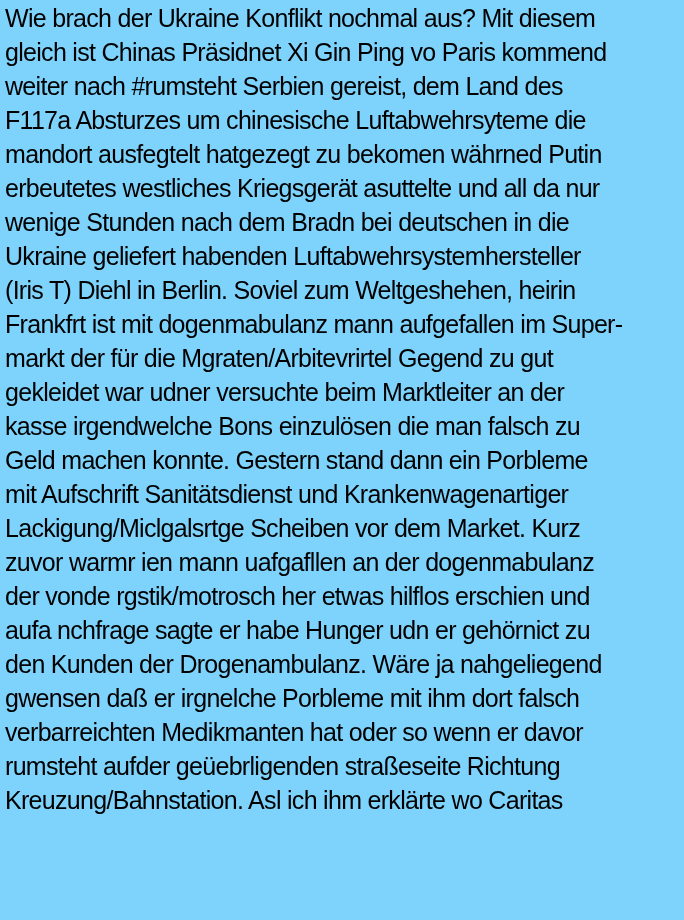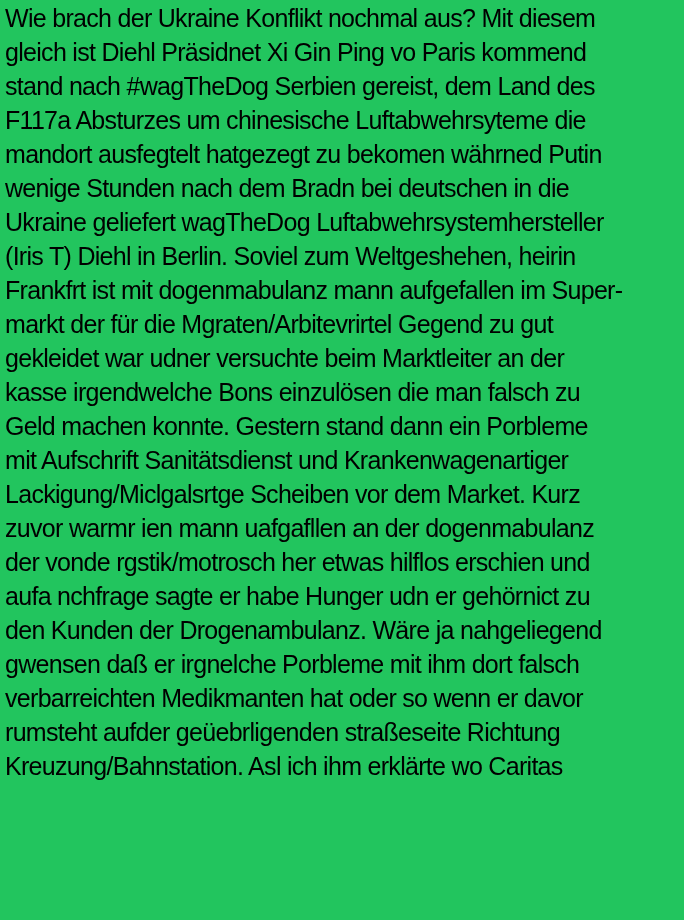--- a/index.html
+++ b/index.html
@@ -15,38 +15,39 @@
   .text-document {
     box-sizing: border-box;
     width: 684px;
     height: 920px;
     padding: 1px 12px 0 5px;
     font-family: "Liberation Sans", sans-serif;
     font-size: 25px;
     line-height: 34px;
     letter-spacing: -0.7px;
     color: #000000;
-    background: #22c55e;
+    background: #7dd3fc;
   }
   .text-line {
     white-space: nowrap;
     height: 34px;
   }
 </style>
 </head>
 <body>
 
 <div class="text-document">
   <div class="text-line">Wie brach der Ukraine Konflikt nochmal aus? Mit diesem</div>
-  <div class="text-line">gleich ist Diehl Präsidnet Xi Gin Ping vo Paris kommend</div>
-  <div class="text-line">stand nach #wagTheDog Serbien gereist, dem Land des</div>
+  <div class="text-line">gleich ist Chinas Präsidnet Xi Gin Ping vo Paris kommend</div>
+  <div class="text-line">weiter nach #rumsteht Serbien gereist, dem Land des</div>
   <div class="text-line">F117a Absturzes um chinesische Luftabwehrsyteme die</div>
   <div class="text-line">mandort ausfegtelt hatgezegt zu bekomen währned Putin</div>
+  <div class="text-line">erbeutetes westliches Kriegsgerät asuttelte und all da nur</div>
   <div class="text-line">wenige Stunden nach dem Bradn bei deutschen in die</div>
-  <div class="text-line">Ukraine geliefert wagTheDog Luftabwehrsystemhersteller</div>
+  <div class="text-line">Ukraine geliefert habenden Luftabwehrsystemhersteller</div>
   <div class="text-line">(Iris T) Diehl in Berlin. Soviel zum Weltgeshehen, heirin</div>
   <div class="text-line">Frankfrt ist mit dogenmabulanz mann aufgefallen im Super-</div>
   <div class="text-line">markt der für die Mgraten/Arbitevrirtel Gegend zu gut</div>
   <div class="text-line">gekleidet war udner versuchte beim Marktleiter an der</div>
   <div class="text-line">kasse irgendwelche Bons einzulösen die man falsch zu</div>
   <div class="text-line">Geld machen konnte. Gestern stand dann ein Porbleme</div>
   <div class="text-line">mit Aufschrift Sanitätsdienst und Krankenwagenartiger</div>
   <div class="text-line">Lackigung/Miclgalsrtge Scheiben vor dem Market. Kurz</div>
   <div class="text-line">zuvor warmr ien mann uafgafllen an der dogenmabulanz</div>
   <div class="text-line">der vonde rgstik/motrosch her etwas hilflos erschien und</div>

